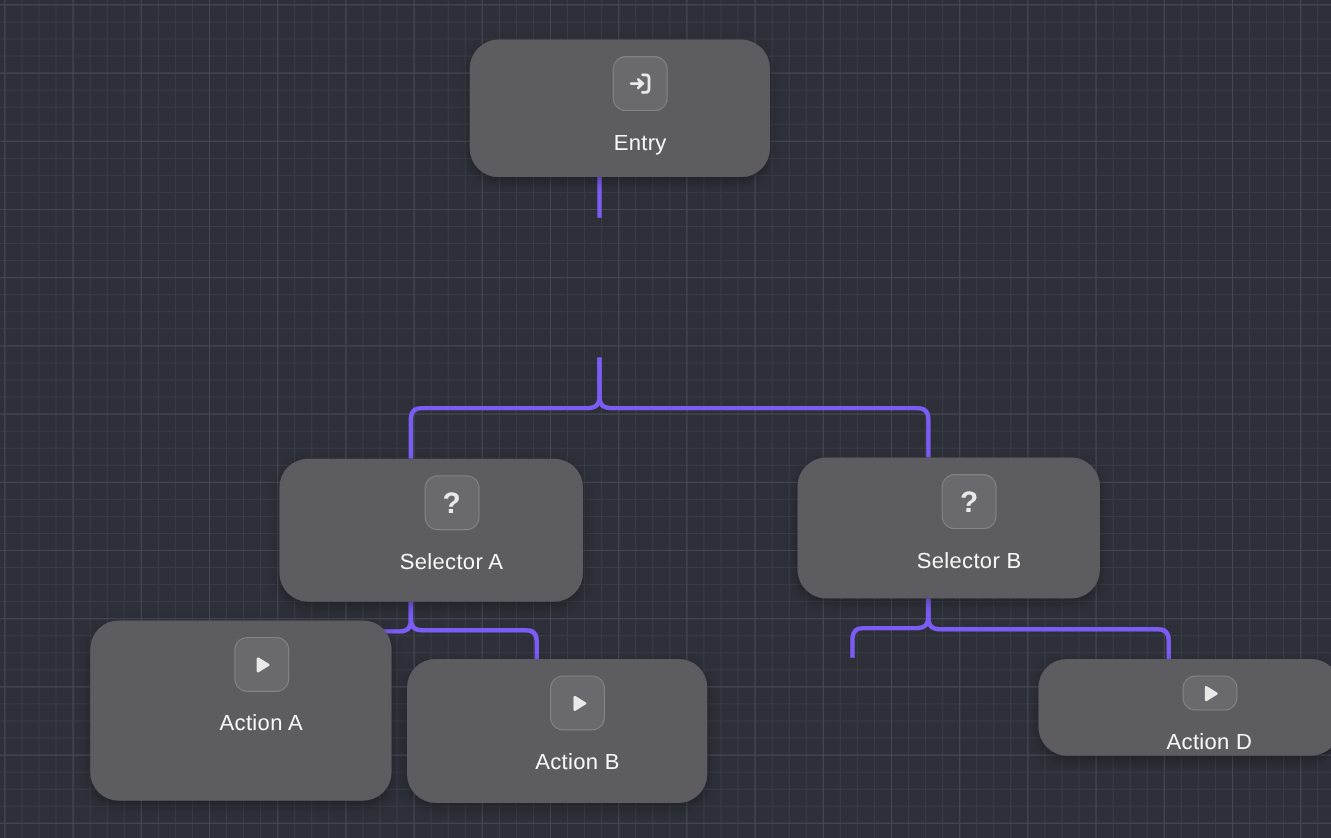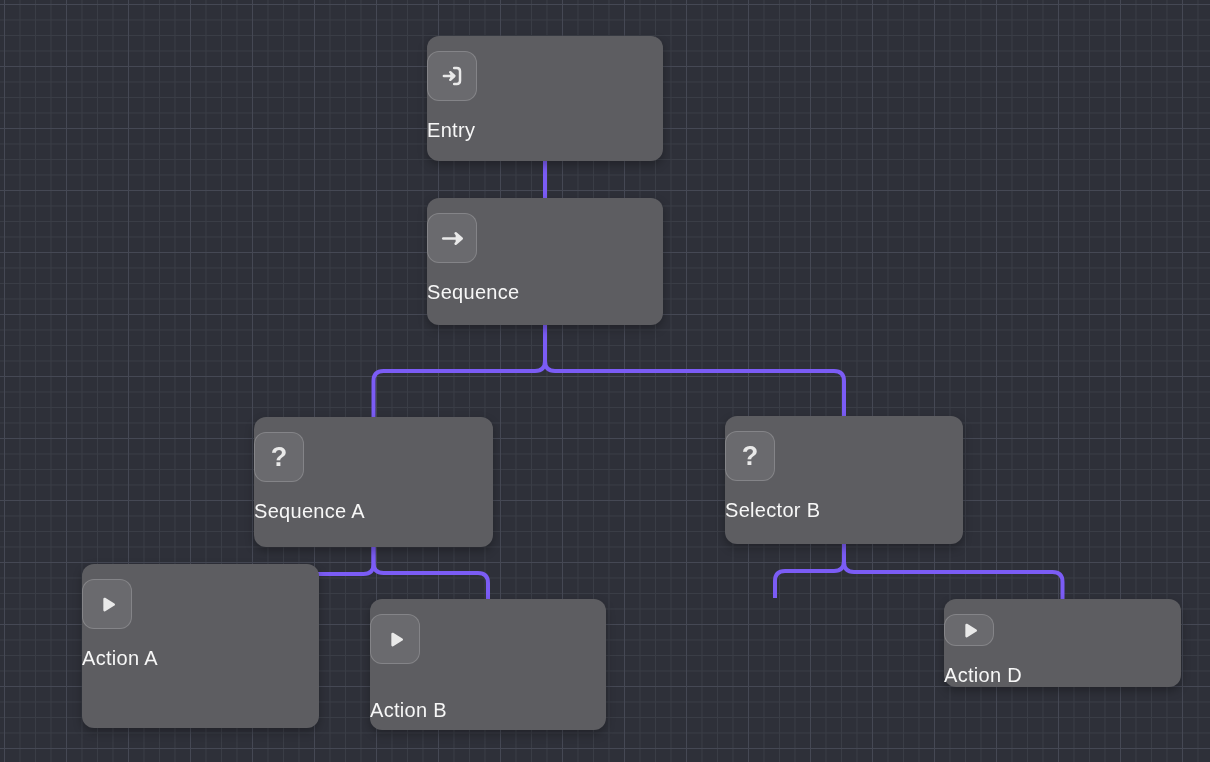--- a/index.html
+++ b/index.html
@@ -16,24 +16,25 @@
       linear-gradient(to right, var(--grid-major) 1px, transparent 1px),
       linear-gradient(to bottom, var(--grid-major) 1px, transparent 1px),
       linear-gradient(to right, var(--grid-minor) 1px, transparent 1px),
       linear-gradient(to bottom, var(--grid-minor) 1px, transparent 1px);
     background-size:62px 62px,62px 62px,15.5px 15.5px,15.5px 15.5px;
     background-position:4px 4px,4px 4px,4px 4px,4px 4px;
   }
   .edge-layer{position:absolute;left:0;top:0;width:1210px;height:762px;pointer-events:none;}
   .edge-layer path{fill:none;stroke:var(--edge-color);stroke-width:4;}
   .node{
-    position:absolute;border-radius:12px;background:var(--node-fill);
+    position:absolute;border-radius:26px;background:var(--node-fill);
     box-shadow:0 4px 10px rgba(0,0,0,.28);
-    display:flex;flex-direction:column;
+    display:flex;flex-direction:column;align-items:center;
     cursor:grab;
+    padding-left:37px;
   }
   .icon-box{
     width:50px;height:50px;margin-top:15px;border-radius:12px;
     background:var(--iconbox-fill);border:1px solid var(--iconbox-border);
     display:flex;align-items:center;justify-content:center;box-sizing:border-box;
   }
   .icon-box .icon{display:flex;align-items:center;justify-content:center;}
   .icon-box svg{display:block;}
   .qmark{
     font-size:27px;font-weight:600;color:var(--icon-color);
@@ -65,60 +66,47 @@
             <g fill="none" stroke="#e9e9e9" stroke-width="2.3" stroke-linecap="round" stroke-linejoin="round">
               <path d="M14 4.6 h2.4 q3 0 3 3 v8.8 q0 3 -3 3 H14"></path>
               <path d="M4.5 12 H13.6"></path>
               <path d="M10.4 8.5 L14.2 12 L10.4 15.5" fill="#e9e9e9"></path>
             </g>
           </svg>
         </span>
     </div>
     <div class="node-label">Entry</div>
   </div>
-    <div class="node" style="left: 427px; top: 198px; width: 236px; height: 127px;">
-    <div class="icon-box">
-      <span class="icon">
-          <svg width="27" height="27" viewBox="0 0 24 24">
-            <g fill="none" stroke="#e9e9e9" stroke-width="2.3" stroke-linecap="round" stroke-linejoin="round">
-              <path d="M3.8 12 H19.4"></path>
-              <path d="M14.8 7.4 L20.2 12 L14.8 16.6" fill="#e9e9e9"></path>
-            </g>
-          </svg>
-        </span>
-    </div>
-    <div class="node-label">Sequence</div>
-  </div>
     <div class="node" style="left: 254px; top: 417px; width: 239px; height: 130px;">
     <div class="icon-box">
       <span class="icon">
           <span class="qmark">?</span>
         </span>
     </div>
-    <div class="node-label">Sequence A</div>
+    <div class="node-label">Selector A</div>
   </div>
     <div class="node" style="left: 725px; top: 416px; width: 238px; height: 128px;">
     <div class="icon-box">
       <span class="icon">
           <span class="qmark">?</span>
         </span>
     </div>
     <div class="node-label">Selector B</div>
   </div>
     <div class="node" style="left: 82px; top: 564px; width: 237px; height: 164px;">
     <div class="icon-box">
       <span class="icon">
           <svg width="25" height="25" viewBox="0 0 24 24">
             <polygon points="9.2,6.6 18,12 9.2,17.4" fill="#e9e9e9" stroke="#e9e9e9" stroke-width="2.4" stroke-linejoin="round"></polygon>
           </svg>
         </span>
     </div>
     <div class="node-label">Action A</div>
   </div>
-    <div class="node" style="left: 370px; top: 599px; width: 236px; height: 131px; gap: 17px;">
+    <div class="node" style="left: 370px; top: 599px; width: 236px; height: 131px;">
     <div class="icon-box">
       <span class="icon">
           <svg width="25" height="25" viewBox="0 0 24 24">
             <polygon points="9.2,6.6 18,12 9.2,17.4" fill="#e9e9e9" stroke="#e9e9e9" stroke-width="2.4" stroke-linejoin="round"></polygon>
           </svg>
         </span>
     </div>
     <div class="node-label">Action B</div>
   </div>
     <div class="node" style="left: 944px; top: 599px; width: 237px; height: 88px;">

